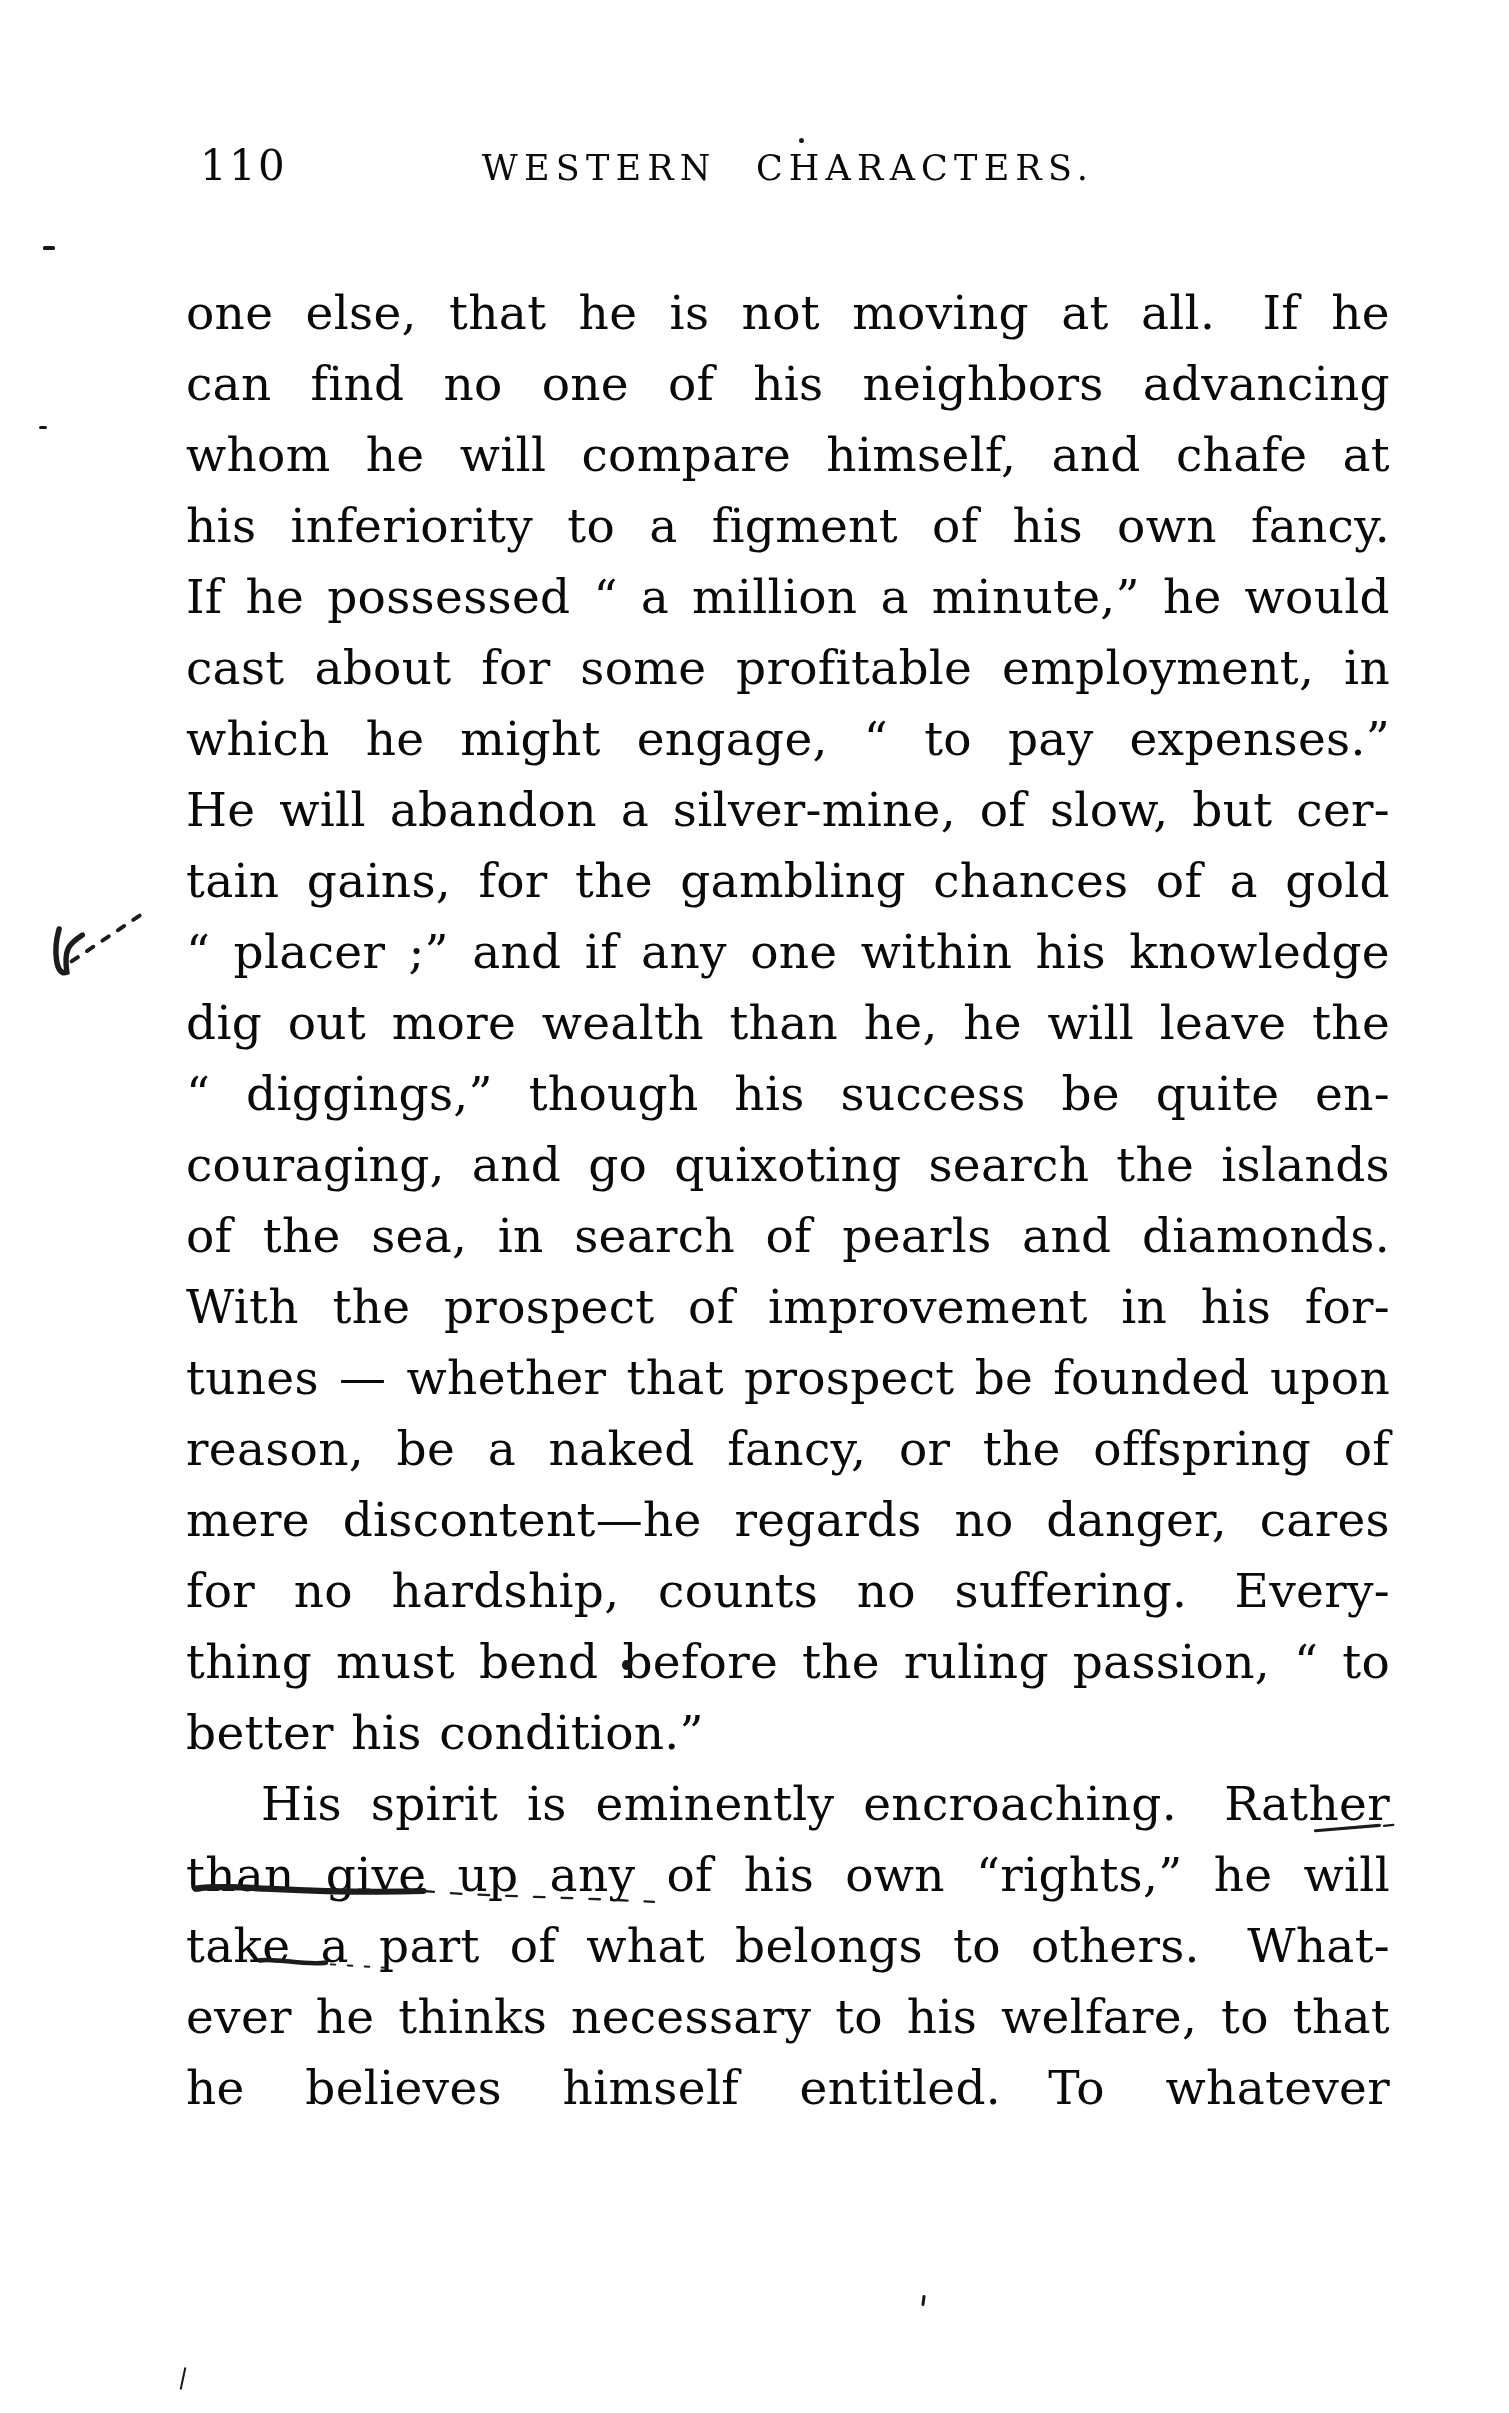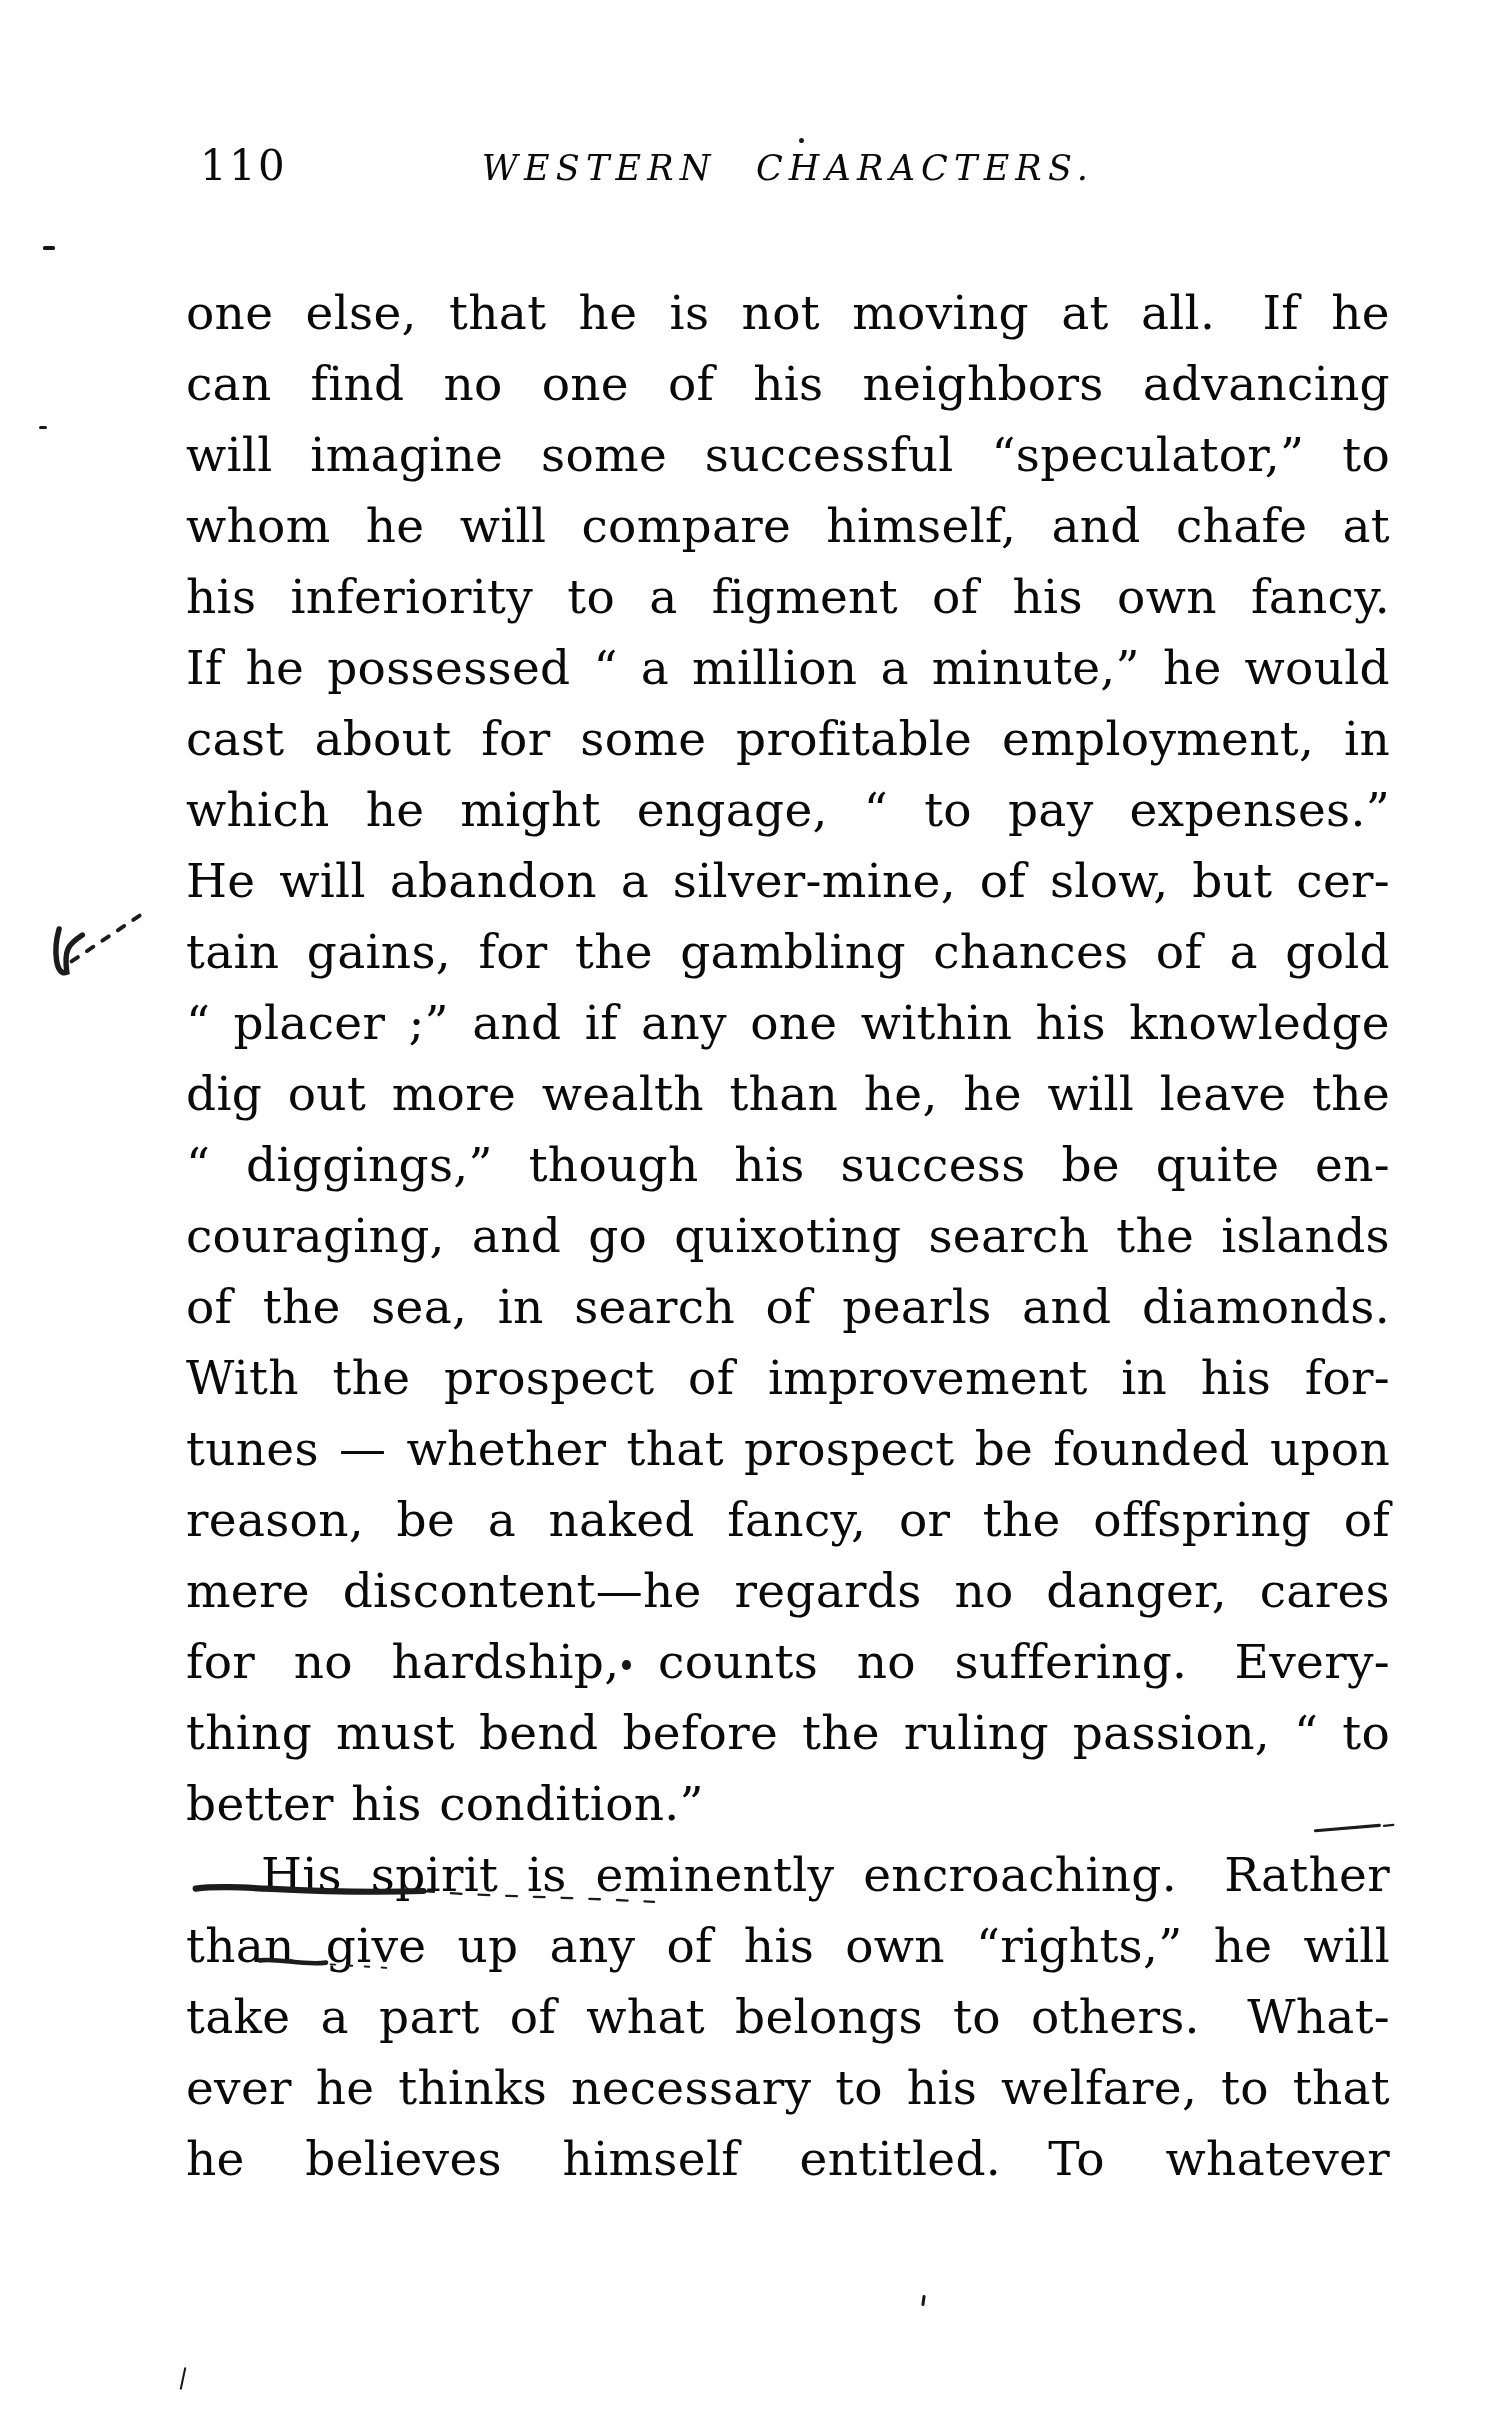--- a/index.html
+++ b/index.html
@@ -15,21 +15,20 @@
   .page-number {
     position:absolute; left:200px; top:141px;
     font-size:42px; font-weight:normal; letter-spacing:2.3px;
     color:var(--ink);
   }
   .running-head {
     position:absolute; left:186px; top:148px; width:1204px;
     text-align:center;
     font-size:35px; letter-spacing:6.2px; word-spacing:22px;
     color:var(--ink);
-    font-style:italic;
   }
   .body-text {
     position:absolute; left:186px; top:255px; width:1204px;margin-top:22px;
   }
   .line {
     height:71px; line-height:71px;
     font-size:47px;
     letter-spacing:0.3px; word-spacing:2.3px;
     text-align:justify;
     text-align-last:justify;
@@ -46,21 +45,20 @@
 <body>
 
 <div class="page">
 
   <div class="page-number">110</div>
   <div class="running-head">WESTERN CHARACTERS.</div>
 
   <div class="body-text">
     <div class="line">one else, that he is not moving at all. If he</div>
     <div class="line">can find no one of his neighbors advancing</div>
-    <div class="line">will imagine some successful “speculator,” to</div>
     <div class="line">whom he will compare himself, and chafe at</div>
     <div class="line">his inferiority to a figment of his own fancy.</div>
     <div class="line">If he possessed “ a million a minute,” he would</div>
     <div class="line">cast about for some profitable employment, in</div>
     <div class="line">which he might engage, “ to pay expenses.”</div>
     <div class="line">He will abandon a silver-mine, of slow, but cer-</div>
     <div class="line">tain gains, for the gambling chances of a gold</div>
     <div class="line">“ placer ;” and if any one within his knowledge</div>
     <div class="line">dig out more wealth than he, he will leave the</div>
     <div class="line">“ diggings,” though his success be quite en-</div>

